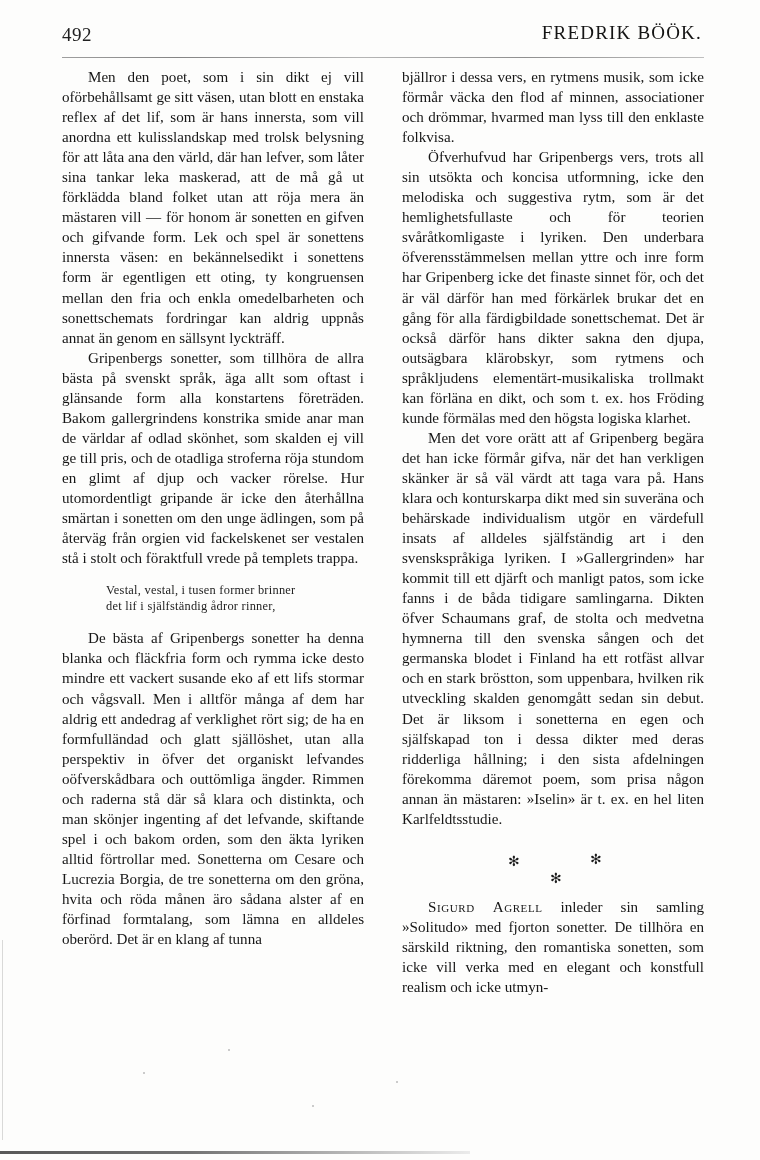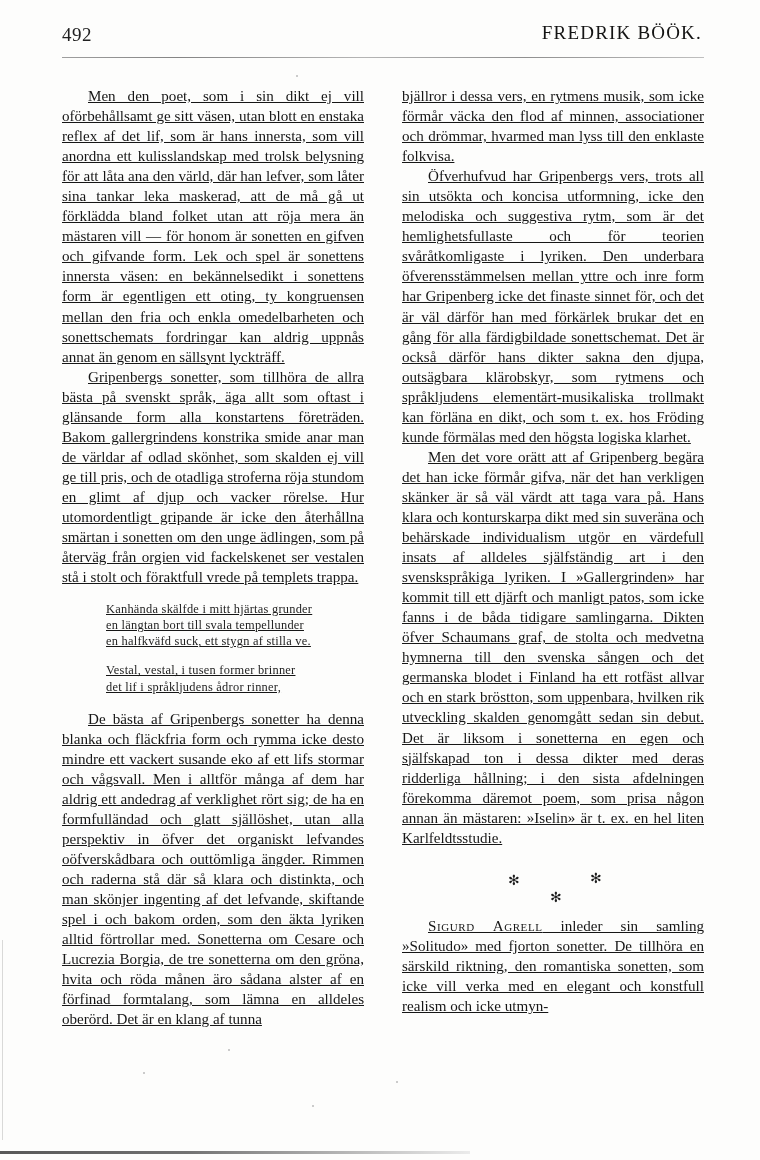--- a/index.html
+++ b/index.html
@@ -54,27 +54,26 @@
     left: 62px;
     top: 57px;
     width: 642px;
     height: 1px;
     background: linear-gradient(to right, #8e8e8e 0%, #6f6f6f 18%, #a8a8a8 47%, #7c7c7c 72%, #b4b4b4 100%);
     opacity: .85;
   }
   
   .col {
     position: absolute;
-    top: 86px;
+    top: 67px;
     width: 302px;
     font-size: 15.1px;
     line-height: 20.05px;
     text-align: justify;
     color: #161616;
-    text-decoration: underline;
   }
   .col-left { left: 62px; }
   .col-right { left: 402px; }
 
   .para {
     margin: 0;
     text-indent: 26px;
     text-align: justify;
     hyphens: manual;
   }
@@ -147,27 +146,22 @@
     <div class="runhead">FREDRIK BÖÖK.</div>
   </div>
   <div class="rule"></div>
 
   <div class="col col-left">
     <p class="para">Men den poet, som i sin dikt ej vill oförbehållsamt ge sitt väsen, utan blott en enstaka reflex af det lif, som är hans innersta, som vill anordna ett kulisslandskap med trolsk belysning för att låta ana den värld, där han lefver, som låter sina tankar leka maskerad, att de må gå ut förklädda bland folket utan att röja mera än mästaren vill — för honom är sonetten en gifven och gifvande form. Lek och spel är sonettens innersta väsen: en bekännelsedikt i sonettens form är egentligen ett oting, ty kongruensen mellan den fria och enkla omedelbarheten och sonettschemats fordringar kan aldrig uppnås annat än genom en sällsynt lyckträff.</p>
     <p class="para">Gripenbergs sonetter, som tillhöra de allra bästa på svenskt språk, äga allt som oftast i glänsande form alla konstartens företräden. Bakom gallergrindens konstrika smide anar man de världar af odlad skönhet, som skalden ej vill ge till pris, och de otadliga stroferna röja stundom en glimt af djup och vacker rörelse. Hur utomordentligt gripande är icke den återhållna smärtan i sonetten om den unge ädlingen, som på återväg från orgien vid fackelskenet ser vestalen stå i stolt och föraktfull vrede på templets trappa.</p>
 
     <div class="verse">
       <div class="stanza">
-        <span class="vline">Kanhända skälfde i mitt hjärtas grunder</span>
-        <span class="vline">en längtan bort till svala tempellunder</span>
-        <span class="vline">en halfkväfd suck, ett stygn af stilla ve.</span>
-      </div>
-      <div class="stanza">
         <span class="vline">Vestal, vestal, i tusen former brinner</span>
-        <span class="vline">det lif i språkljudens ådror rinner,</span>
+        <span class="vline">det lif i själfständig ådror rinner,</span>
       </div>
     </div>
 
     <p class="para gap-before">De bästa af Gripenbergs sonetter ha denna blanka och fläckfria form och rymma icke desto mindre ett vackert susande eko af ett lifs stormar och vågsvall. Men i alltför många af dem har aldrig ett andedrag af verklighet rört sig; de ha en formfulländad och glatt själlöshet, utan alla perspektiv in öfver det organiskt lefvandes oöfverskådbara och outtömliga ängder. Rimmen och raderna stå där så klara och distinkta, och man skönjer ingenting af det lefvande, skiftande spel i och bakom orden, som den äkta lyriken alltid förtrollar med. Sonetterna om Cesare och Lucrezia Borgia, de tre sonetterna om den gröna, hvita och röda månen äro sådana alster af en förfinad formtalang, som lämna en alldeles oberörd. Det är en klang af tunna</p>
   </div>
 
   <div class="col col-right">
     <p class="para" style="text-indent:0">bjällror i dessa vers, en rytmens musik, som icke förmår väcka den flod af minnen, associationer och drömmar, hvarmed man lyss till den enklaste folkvisa.</p>
     <p class="para">Öfverhufvud har Gripenbergs vers, trots all sin utsökta och koncisa utformning, icke den melodiska och suggestiva rytm, som är det hemlighetsfullaste och för teorien svåråtkomligaste i lyriken. Den underbara öfverensstämmelsen mellan yttre och inre form har Gripenberg icke det finaste sinnet för, och det är väl därför han med förkärlek brukar det en gång för alla färdigbildade sonettschemat. Det är också därför hans dikter sakna den djupa, outsägbara klärobskyr, som rytmens och språkljudens elementärt-musikaliska trollmakt kan förläna en dikt, och som t. ex. hos Fröding kunde förmälas med den högsta logiska klarhet.</p>
     <p class="para">Men det vore orätt att af Gripenberg begära det han icke förmår gifva, när det han verkligen skänker är så väl värdt att taga vara på. Hans klara och konturskarpa dikt med sin suveräna och behärskade individualism utgör en värdefull insats af alldeles själfständig art i den svenskspråkiga lyriken. I »Gallergrinden» har kommit till ett djärft och manligt patos, som icke fanns i de båda tidigare samlingarna. Dikten öfver Schaumans graf, de stolta och medvetna hymnerna till den svenska sången och det germanska blodet i Finland ha ett rotfäst allvar och en stark bröstton, som uppenbara, hvilken rik utveckling skalden genomgått sedan sin debut. Det är liksom i sonetterna en egen och själfskapad ton i dessa dikter med deras ridderliga hållning; i den sista afdelningen förekomma däremot poem, som prisa någon annan än mästaren: »Iselin» är t. ex. en hel liten Karlfeldtsstudie.</p>

